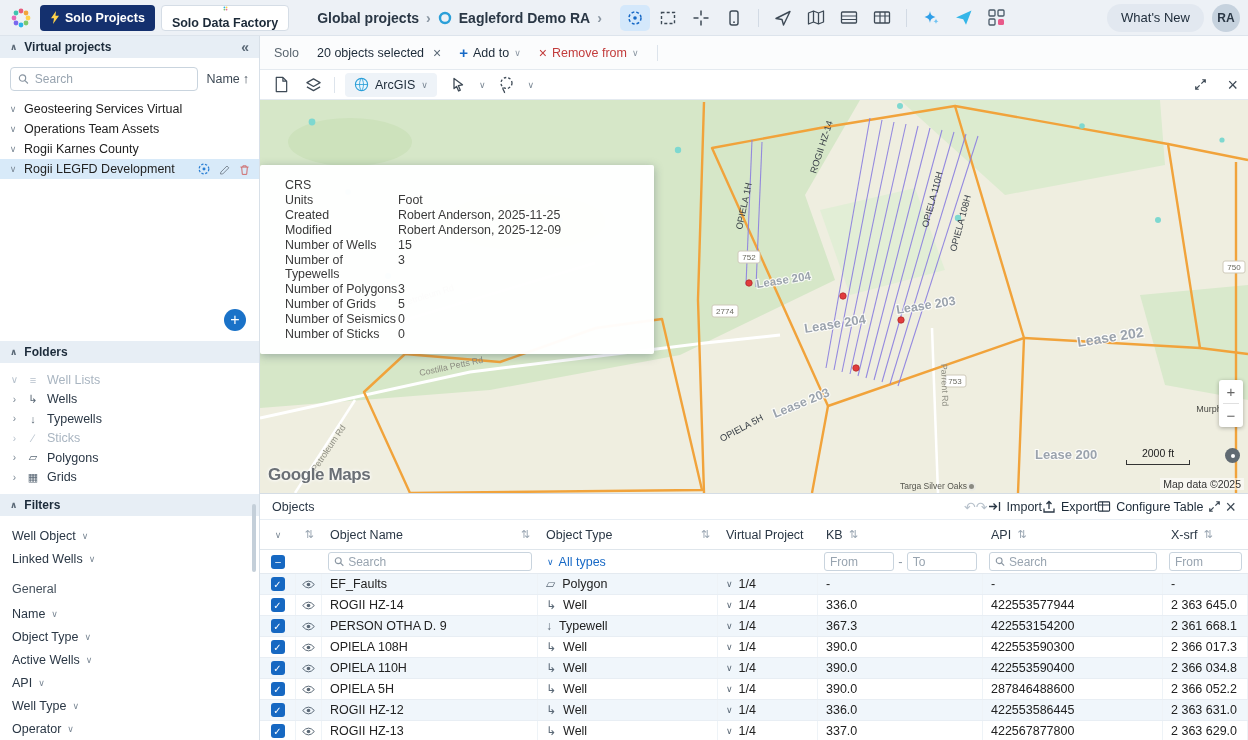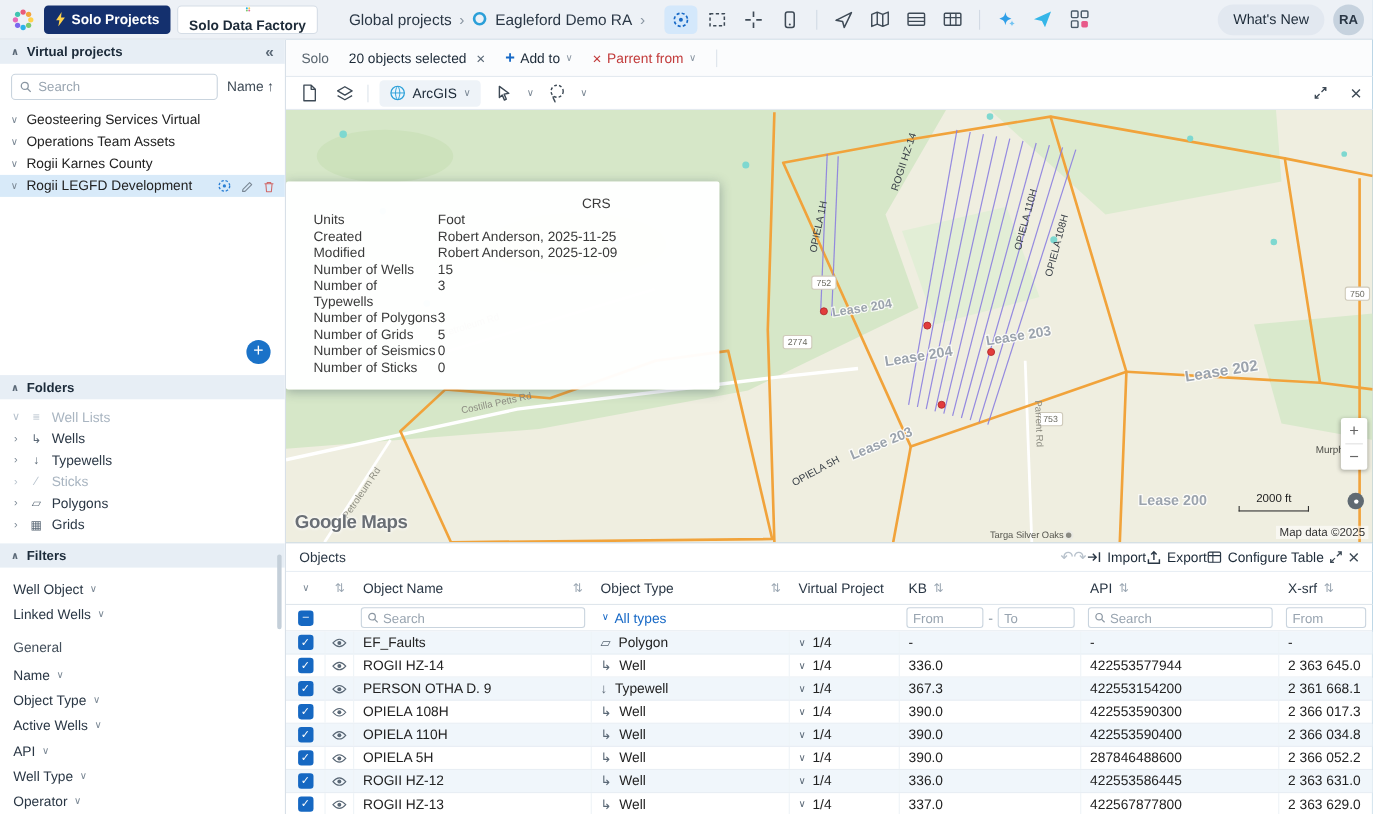--- a/index.html
+++ b/index.html
@@ -13,21 +13,21 @@
   input::placeholder { color:#98a4b0; }
 
   
   .topbar { position:absolute; left:0; top:0; right:0; height:36px; background:#edf1f6;
     border-bottom:1px solid #dde4ec; display:flex; align-items:center; padding:0 8px; gap:6px; z-index:20;}
   .logo { width:26px; height:26px; display:flex; align-items:center; justify-content:center; }
   .btn-navy { background:#14306e; color:#fff; height:26px; border:none; border-radius:4px; padding:0 10px;
     display:flex; align-items:center; gap:5px; font-size:12.5px; font-weight:700; cursor:pointer;}
   .btn-light { background:#fff; color:#1c2a38; height:26px; border:1px solid #d5dde6; border-radius:4px; padding:0 10px;
     display:flex; align-items:center; gap:5px; font-size:12.5px; font-weight:700; cursor:pointer;flex-direction:column;}
-  .breadcrumb { display:flex; gap:7px; margin-left:22px; font-size:14px; color:#2a3745; }
+  .breadcrumb { display:flex; align-items:center; gap:7px; margin-left:22px; font-size:14px; color:#2a3745;font-weight:bold; }
   .bc-sep { color:#8a96a2; font-size:14px; }
   .top-tools { display:flex; align-items:center; gap:3px; margin-left:12px; }
   .tool { width:30px; height:26px; display:flex; align-items:center; justify-content:center; border-radius:5px; cursor:pointer;}
   .tool.active { background:#d4e8fb; }
   .tool-sep { width:1px; height:18px; background:#d2dae4; margin:0 6px; }
   .top-right { margin-left:auto; display:flex; align-items:center; gap:8px; }
   .whats-new { height:28px; border:none; border-radius:14px; background:#e2e8f0; padding:0 14px; font-size:13px; color:#1c2a38; cursor:pointer;}
   .avatar { width:28px; height:28px; border-radius:50%; background:#c6d2de; display:flex; align-items:center; justify-content:center;
     font-size:12px; font-weight:700; color:#2a3745; }
 
@@ -88,21 +88,21 @@
   .map-area { flex:1; position:relative; overflow:hidden; background:#efeee0; }
   .map-svg { position:absolute; inset:0; width:100%; height:100%; }
   .lease-labels text { font-weight:700; fill:#9ba3ad; stroke:rgba(255,255,255,.8); stroke-width:2.2px; paint-order:stroke; }
   .well-labels text { fill:#3a4148; font-size:9.3px; }
   .road-labels text { fill:#8d8d82; font-size:8.8px; }
   .badge-text { fill:#6a6a60; font-size:8px; text-anchor:middle; }
 
   .map-popup { position:absolute; left:0; top:65px; width:394px; background:rgba(255,255,255,.97);
     box-shadow:0 2px 10px rgba(40,60,80,.35); border-radius:2px; padding:13px 12px 12px 25px; z-index:6;
     font-size:12.4px; color:#3a3a3a; }
-  .popup-row { display:flex; line-height:14.9px;justify-content:flex-end; }
+  .popup-row { display:flex; line-height:14.9px; }
   .popup-label { width:113px; flex:none; }
   .popup-value { flex:1; }
 
   .gmap-logo { position:absolute; left:8px; bottom:8px; font-size:17px; font-weight:700; color:#6a6f75;
     letter-spacing:-0.4px; text-shadow:0 0 3px #fff,0 0 4px #fff; z-index:4; }
   .zoom-widget { position:absolute; right:5px; top:280px; width:24px; background:#fff; border-radius:3px;
     box-shadow:0 1px 4px rgba(0,0,0,.3); display:flex; flex-direction:column; align-items:center; z-index:5; }
   .zoom-btn { width:24px; height:23px; display:flex; align-items:center; justify-content:center; font-size:15px; color:#666; cursor:pointer;}
   .zoom-div { width:16px; height:1px; background:#e0e0e0; }
   .murphy { position:absolute; right:15px; top:304px; font-size:9px; color:#4a4a45; z-index:3; }
@@ -413,21 +413,21 @@
       <span>20 objects selected</span>
       <span class="chip-x">×</span>
     </div>
     <div class="action">
       <span class="plus">+</span>
       <span>Add to</span>
       <span class="chev">∨</span>
     </div>
     <div class="action remove">
       <span class="rx">×</span>
-      <span>Parrent from</span>
+      <span>Remove from</span>
       <span class="chev">∨</span>
     </div>
     <div class="vdiv"></div>
   </div>
 
   <div class="map-toolbar">
     <div class="mt-icon">
       <svg width="16" height="17" viewBox="0 0 16 18">
           <path d="M3 1.5 H10 L14 5.5 V16.5 H3 Z M10 1.5 V5.5 H14" fill="none" stroke="#3e4a56" stroke-width="1.3" stroke-linejoin="round"></path>
         </svg>

